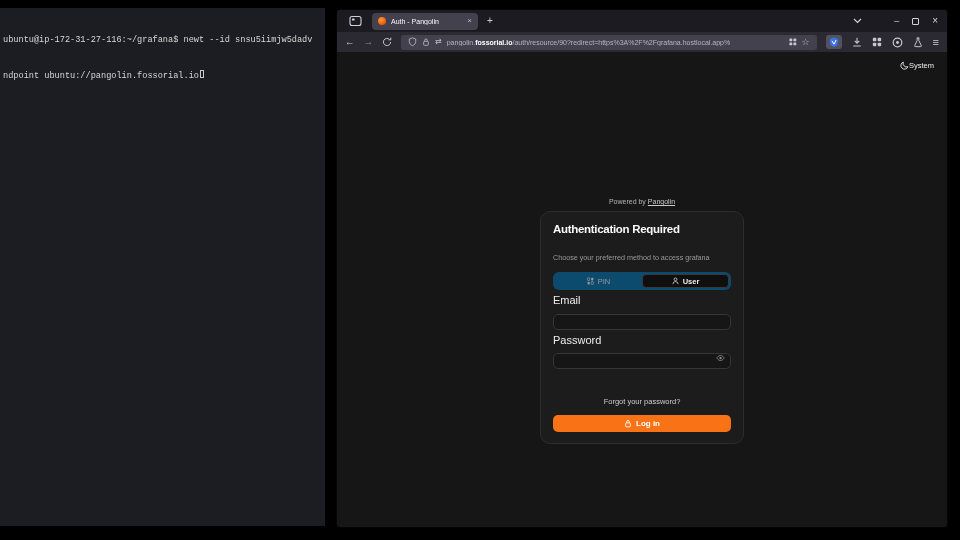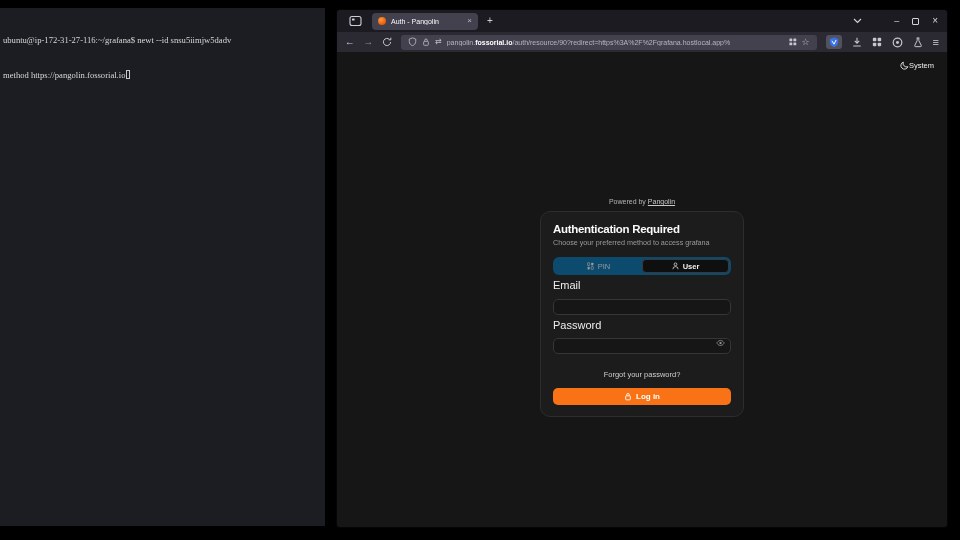--- a/index.html
+++ b/index.html
@@ -2,21 +2,21 @@
 <html style="--accent: #f97316;"><head>
 <meta charset="utf-8">
 <style>
   * { margin:0; padding:0; box-sizing:border-box; }
   html,body { width:960px; height:540px; background:#000; overflow:hidden;
               font-family:"Liberation Sans", sans-serif; }
   :root { --accent:#f97316; }
 
   
   .terminal { position:absolute; left:0; top:8px; width:325px; height:518px;
-    background:#1c1d22; color:#d8d8d8; font-family:Liberation Serif, serif;
+    background:#1c1d22; color:#d8d8d8; font-family:Liberation Mono, monospace;
     font-size:8.6px; line-height:11.5px; padding:4px 0 0 3px; white-space:pre; }
   .cursor { display:inline-block; width:4px; height:8.5px; border:1px solid #c9c9c9;
     vertical-align:-1px; margin-left:1px; }
 
   
   .browser { position:absolute; left:337px; top:10px; width:610px; height:517px;
     background:#161616; border-radius:3px; overflow:hidden; box-shadow:0 0 0 1px #050505; }
   .tabbar { height:22px; background:#1c1b22; display:flex; align-items:center; }
   .iconbtn { display:flex; align-items:center; justify-content:center; color:#cfcfd8; }
   .ffview { margin-left:12px; }
@@ -52,46 +52,46 @@
   .content { position:absolute; top:42px; left:0; right:0; bottom:0; background:#161616; }
   .theme-toggle { position:absolute; top:9px; right:13px; display:flex; align-items:center;
     gap:0; font-size:7.5px; color:#ececec; }
   .auth-wrap { position:absolute; top:146px; left:50%; transform:translateX(-50%); width:204px; }
   .powered { text-align:center; font-size:7px; color:#b5b5b5; }
   .powered .plink { text-decoration:underline; color:#c9c9c9; }
 
   .card { margin-top:6px; background:#1c1c1c; border:1px solid #2d2d2d; border-radius:10px;
     padding:11px 12px; }
   .card-title { font-size:11.5px; font-weight:700; letter-spacing:-0.3px; color:#fafafa; }
-  .card-sub { margin-top:3px; font-size:7.2px; color:#9b9b9b; }
+  .card-sub { margin-top:18px; font-size:7.2px; color:#9b9b9b; }
   .tabs { margin-top:10px; height:18px; background:#0c4a6e; border-radius:6px; padding:2px;
     display:grid; grid-template-columns:1fr 1fr; }
   .tabseg { display:flex; align-items:center; justify-content:center; gap:4px;
     font-size:7.5px; color:#9a9a9a; border-radius:4px; }
   .tabseg.active { background:#0f0f10; color:#f0f0f0; border:1px solid #3a3a3e;
     font-weight:600; }
   .field-label { margin-top:4px; font-size:11px; font-weight:400; color:#ededed; }
   .input-wrap { position:relative; margin-top:4px; }
   .tinput { width:100%; height:16px; background:#161616; border:1px solid #35353a;
     border-radius:5px; color:#e0e0e0; font-size:7.5px; padding:0 6px; outline:none;
     font-family:"Liberation Sans", sans-serif; }
   .eye { position:absolute; right:6px; top:4px; }
-  .forgot { margin-top:16px; text-align:center; font-size:7.5px; color:#cfcfcf; }
+  .forgot { margin-top:28px; text-align:center; font-size:7.5px; color:#cfcfcf; }
   .login-btn { margin-top:9px; width:100%; height:17px; border:none; border-radius:5px;
     background:var(--accent); color:#ffffff; font-size:8px; font-weight:600;
     display:flex; align-items:center; justify-content:center; gap:4px; cursor:pointer;
     font-family:"Liberation Sans", sans-serif; }
   svg { display:block; }
 </style>
 </head>
 <body>
 
 <div class="terminal">
   <div>ubuntu@ip-172-31-27-116:~/grafana$ newt --id snsu5iimjw5dadv</div>
-  <div><span>method https://pangolin.fossorial.io</span><span class="cursor"></span></div>
+  <div><span>ndpoint ubuntu://pangolin.fossorial.io</span><span class="cursor"></span></div>
 </div>
 
 <div class="browser">
 
   <div class="tabbar">
     <span class="iconbtn ffview">
       <svg width="13" height="12" viewBox="0 0 13 12">
         <rect x="1" y="1.5" width="11" height="9" rx="2" fill="none" stroke="#cfcfd8" stroke-width="1.1"></rect>
         <rect x="3" y="3.5" width="2.6" height="2" rx="0.6" fill="#cfcfd8"></rect>
       </svg>

